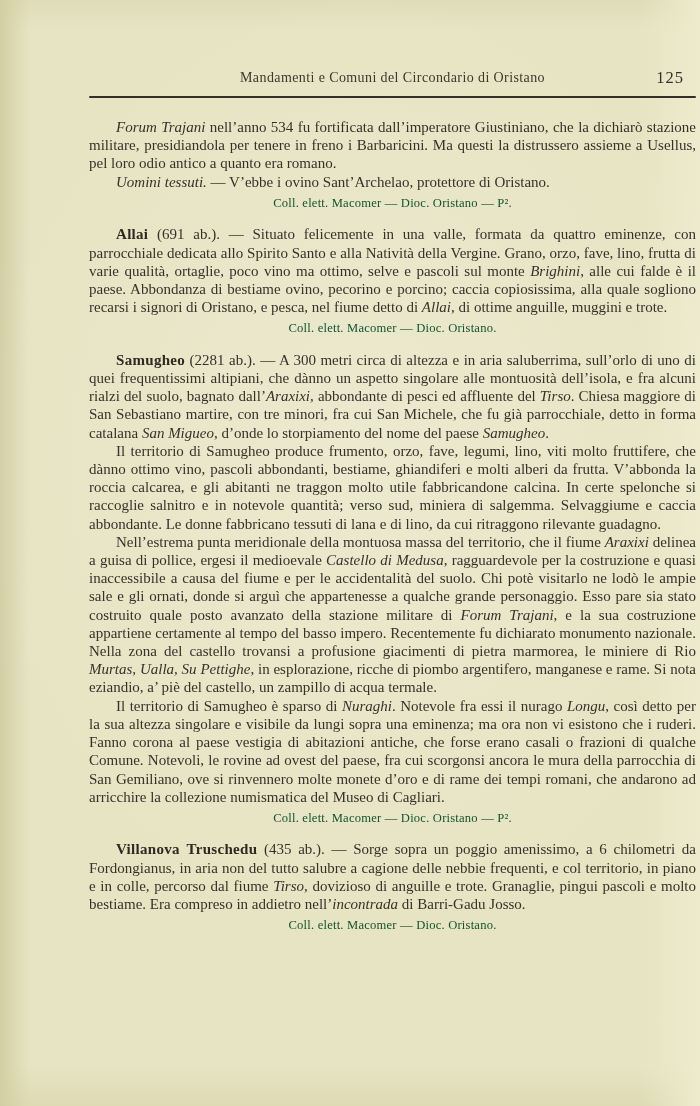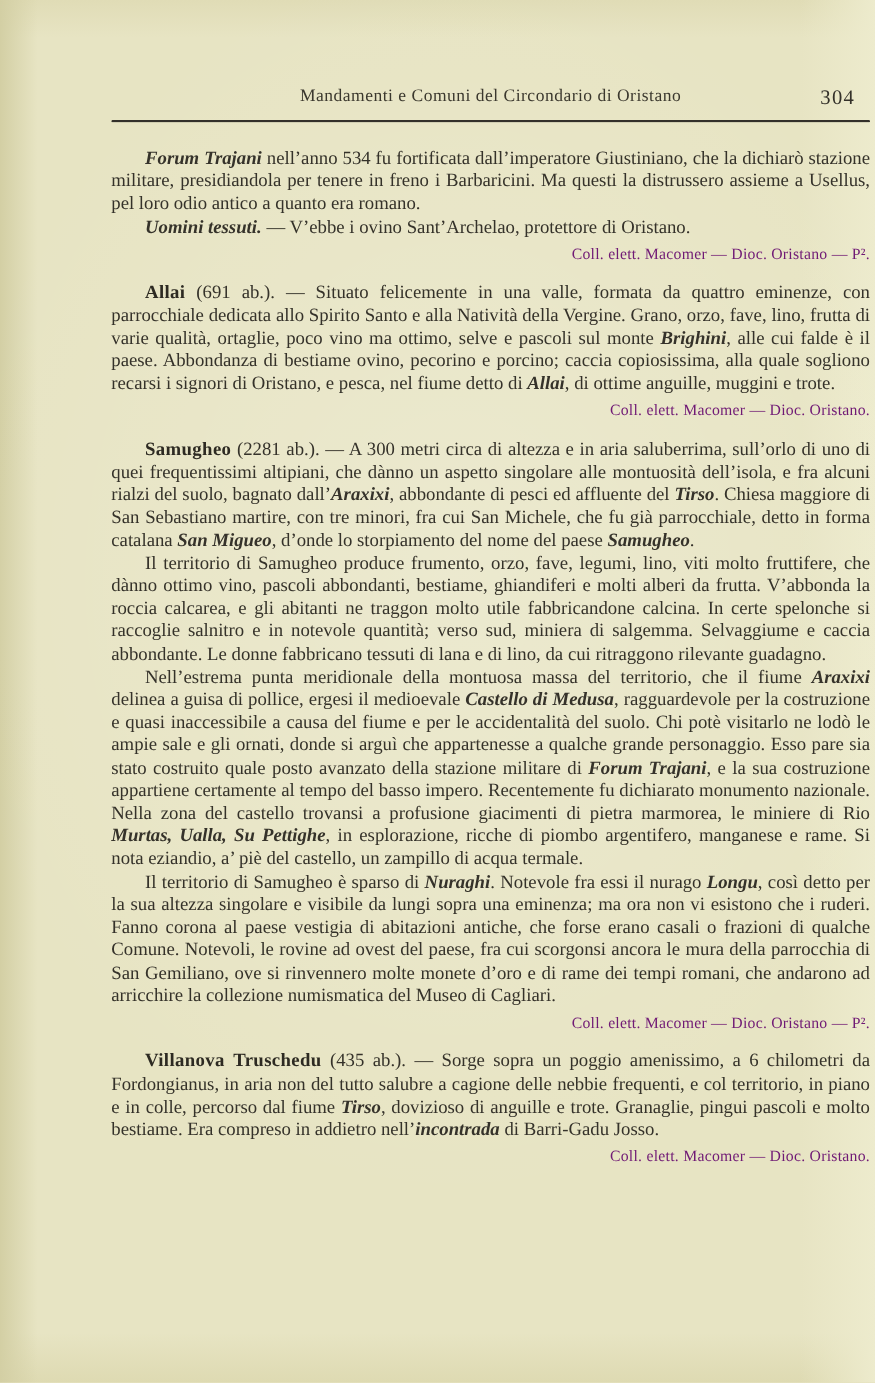--- a/index.html
+++ b/index.html
@@ -35,36 +35,36 @@
   }
 
   
   .text-column {
     position:absolute; top:118px; left:49px; width:607px;
     font-size:15px; line-height:18.2px; text-align:justify;
     text-rendering:optimizeLegibility;
   }
   p.para { margin:0; text-indent:27px; }
   p.section-start { margin-top:14px; }
-  .it { font-style:italic;font-weight:bold; }
+  .it { font-style:italic; }
   .bd { font-weight:bold; color:#2d2a22; letter-spacing:0.3px; }
   .footnote {
-    text-align:right; text-indent:0;
+    text-align:center; text-indent:0;
     font-size:12.6px; line-height:16.5px; margin:4px 0 2px 0;
-    color:#701a75; letter-spacing:0.2px;
+    color:#14532d; letter-spacing:0.2px;
   }
 </style>
 </head>
 <body>
 
 <div class="sheet">
 
   <div class="running-head">
     <span class="running-title">Mandamenti e Comuni del Circondario di Oristano</span>
-    <span class="page-number">304</span>
+    <span class="page-number">125</span>
   </div>
   <div class="head-rule"></div>
 
   <div class="text-column">
 
     <p class="para"><span class="it">Forum Trajani</span><span> nell’anno 534 fu fortificata dall’imperatore Giustiniano, che la dichiarò stazione militare, presidiandola per tenere in freno i Barbaricini. Ma questi la distrussero assieme a Usellus, pel loro odio antico a quanto era romano.</span></p>
     <p class="para"><span class="it">Uomini tessuti.</span><span> — V’ebbe i ovino Sant’Archelao, protettore di Oristano.</span></p>
     <p class="footnote">Coll. elett. Macomer — Dioc. Oristano — P².</p>
 
     <p class="para section-start"><span class="bd">Allai</span><span> (691 ab.). — Situato felicemente in una valle, formata da quattro eminenze, con parrocchiale dedicata allo Spirito Santo e alla Natività della Vergine. Grano, orzo, fave, lino, frutta di varie qualità, ortaglie, poco vino ma ottimo, selve e pascoli sul monte </span><span class="it">Brighini</span><span>, alle cui falde è il paese. Abbondanza di bestiame ovino, pecorino e porcino; caccia copiosissima, alla quale sogliono recarsi i signori di Oristano, e pesca, nel fiume detto di </span><span class="it">Allai</span><span>, di ottime anguille, muggini e trote.</span></p>

